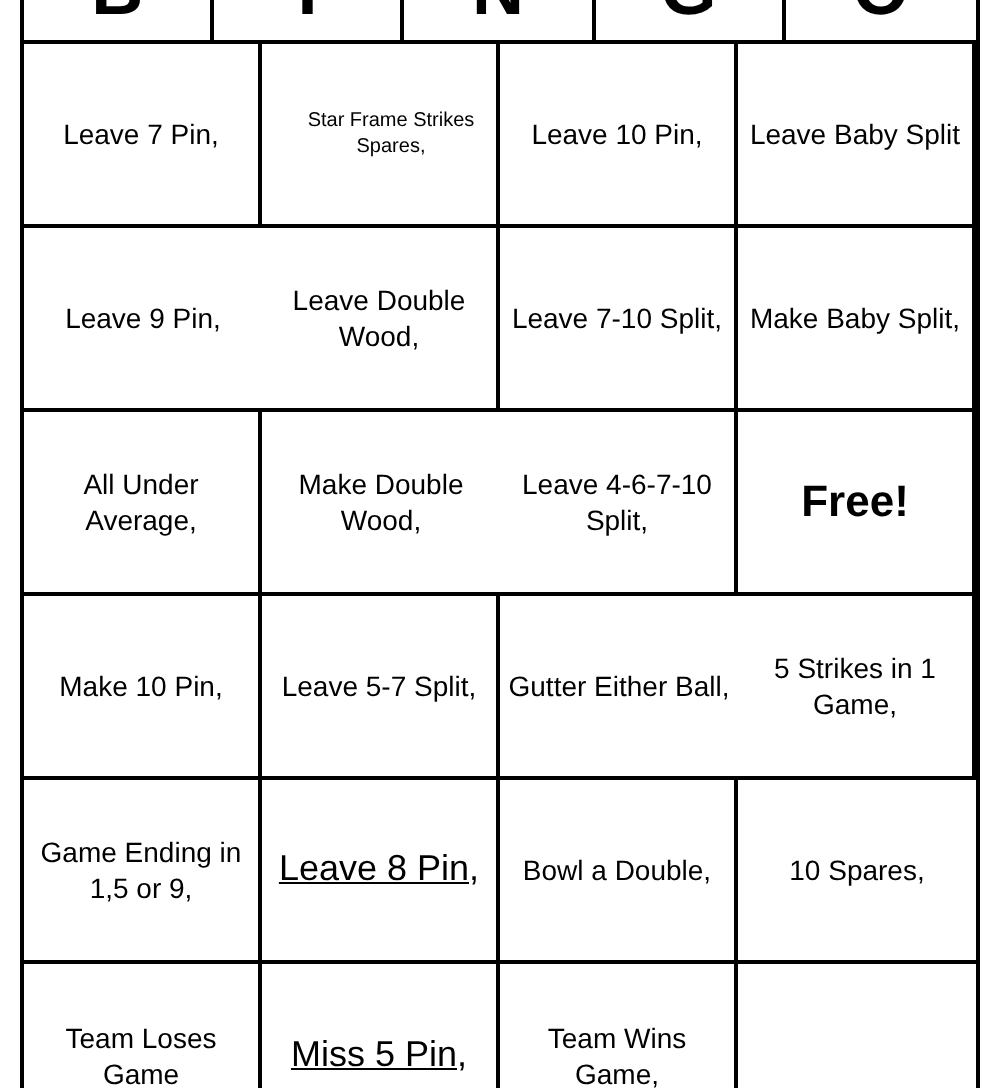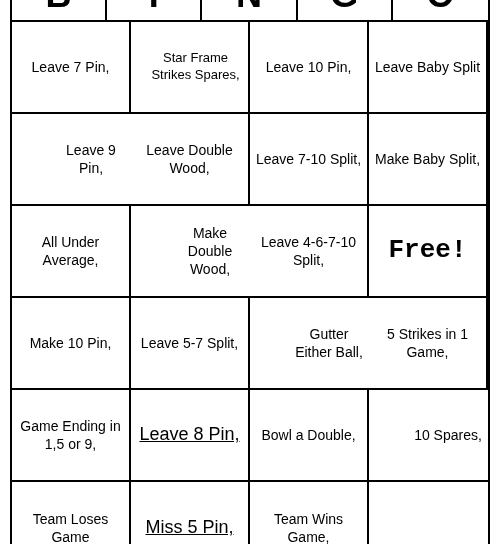--- a/index.html
+++ b/index.html
@@ -55,35 +55,33 @@
       align-items: center;
       justify-content: center;
       text-align: center;
       padding: 4px;
       font-size: 14px;
       line-height: 1.3;
     }
 
     .bingo-cell:nth-child(5n) {
       border-right: none;
-      padding-left: 43px;
     }
 
     .bingo-cell:nth-child(n+21) {
       border-bottom: none;
     }
 
     .bingo-cell.free {
-      font-size: 26px;
+      font-size: 22px;
       font-weight: bold;
-      font-family: Liberation Mono, monospace;
     }
 
     .bingo-cell.small-text {
-      font-size: 13px;
+      font-size: 10px;
       padding-left: 16px;
     }
 
     .bingo-cell.large-text {
       font-size: 18px;
       text-decoration: underline;
     }
   </style>
 </head>
 <body>

